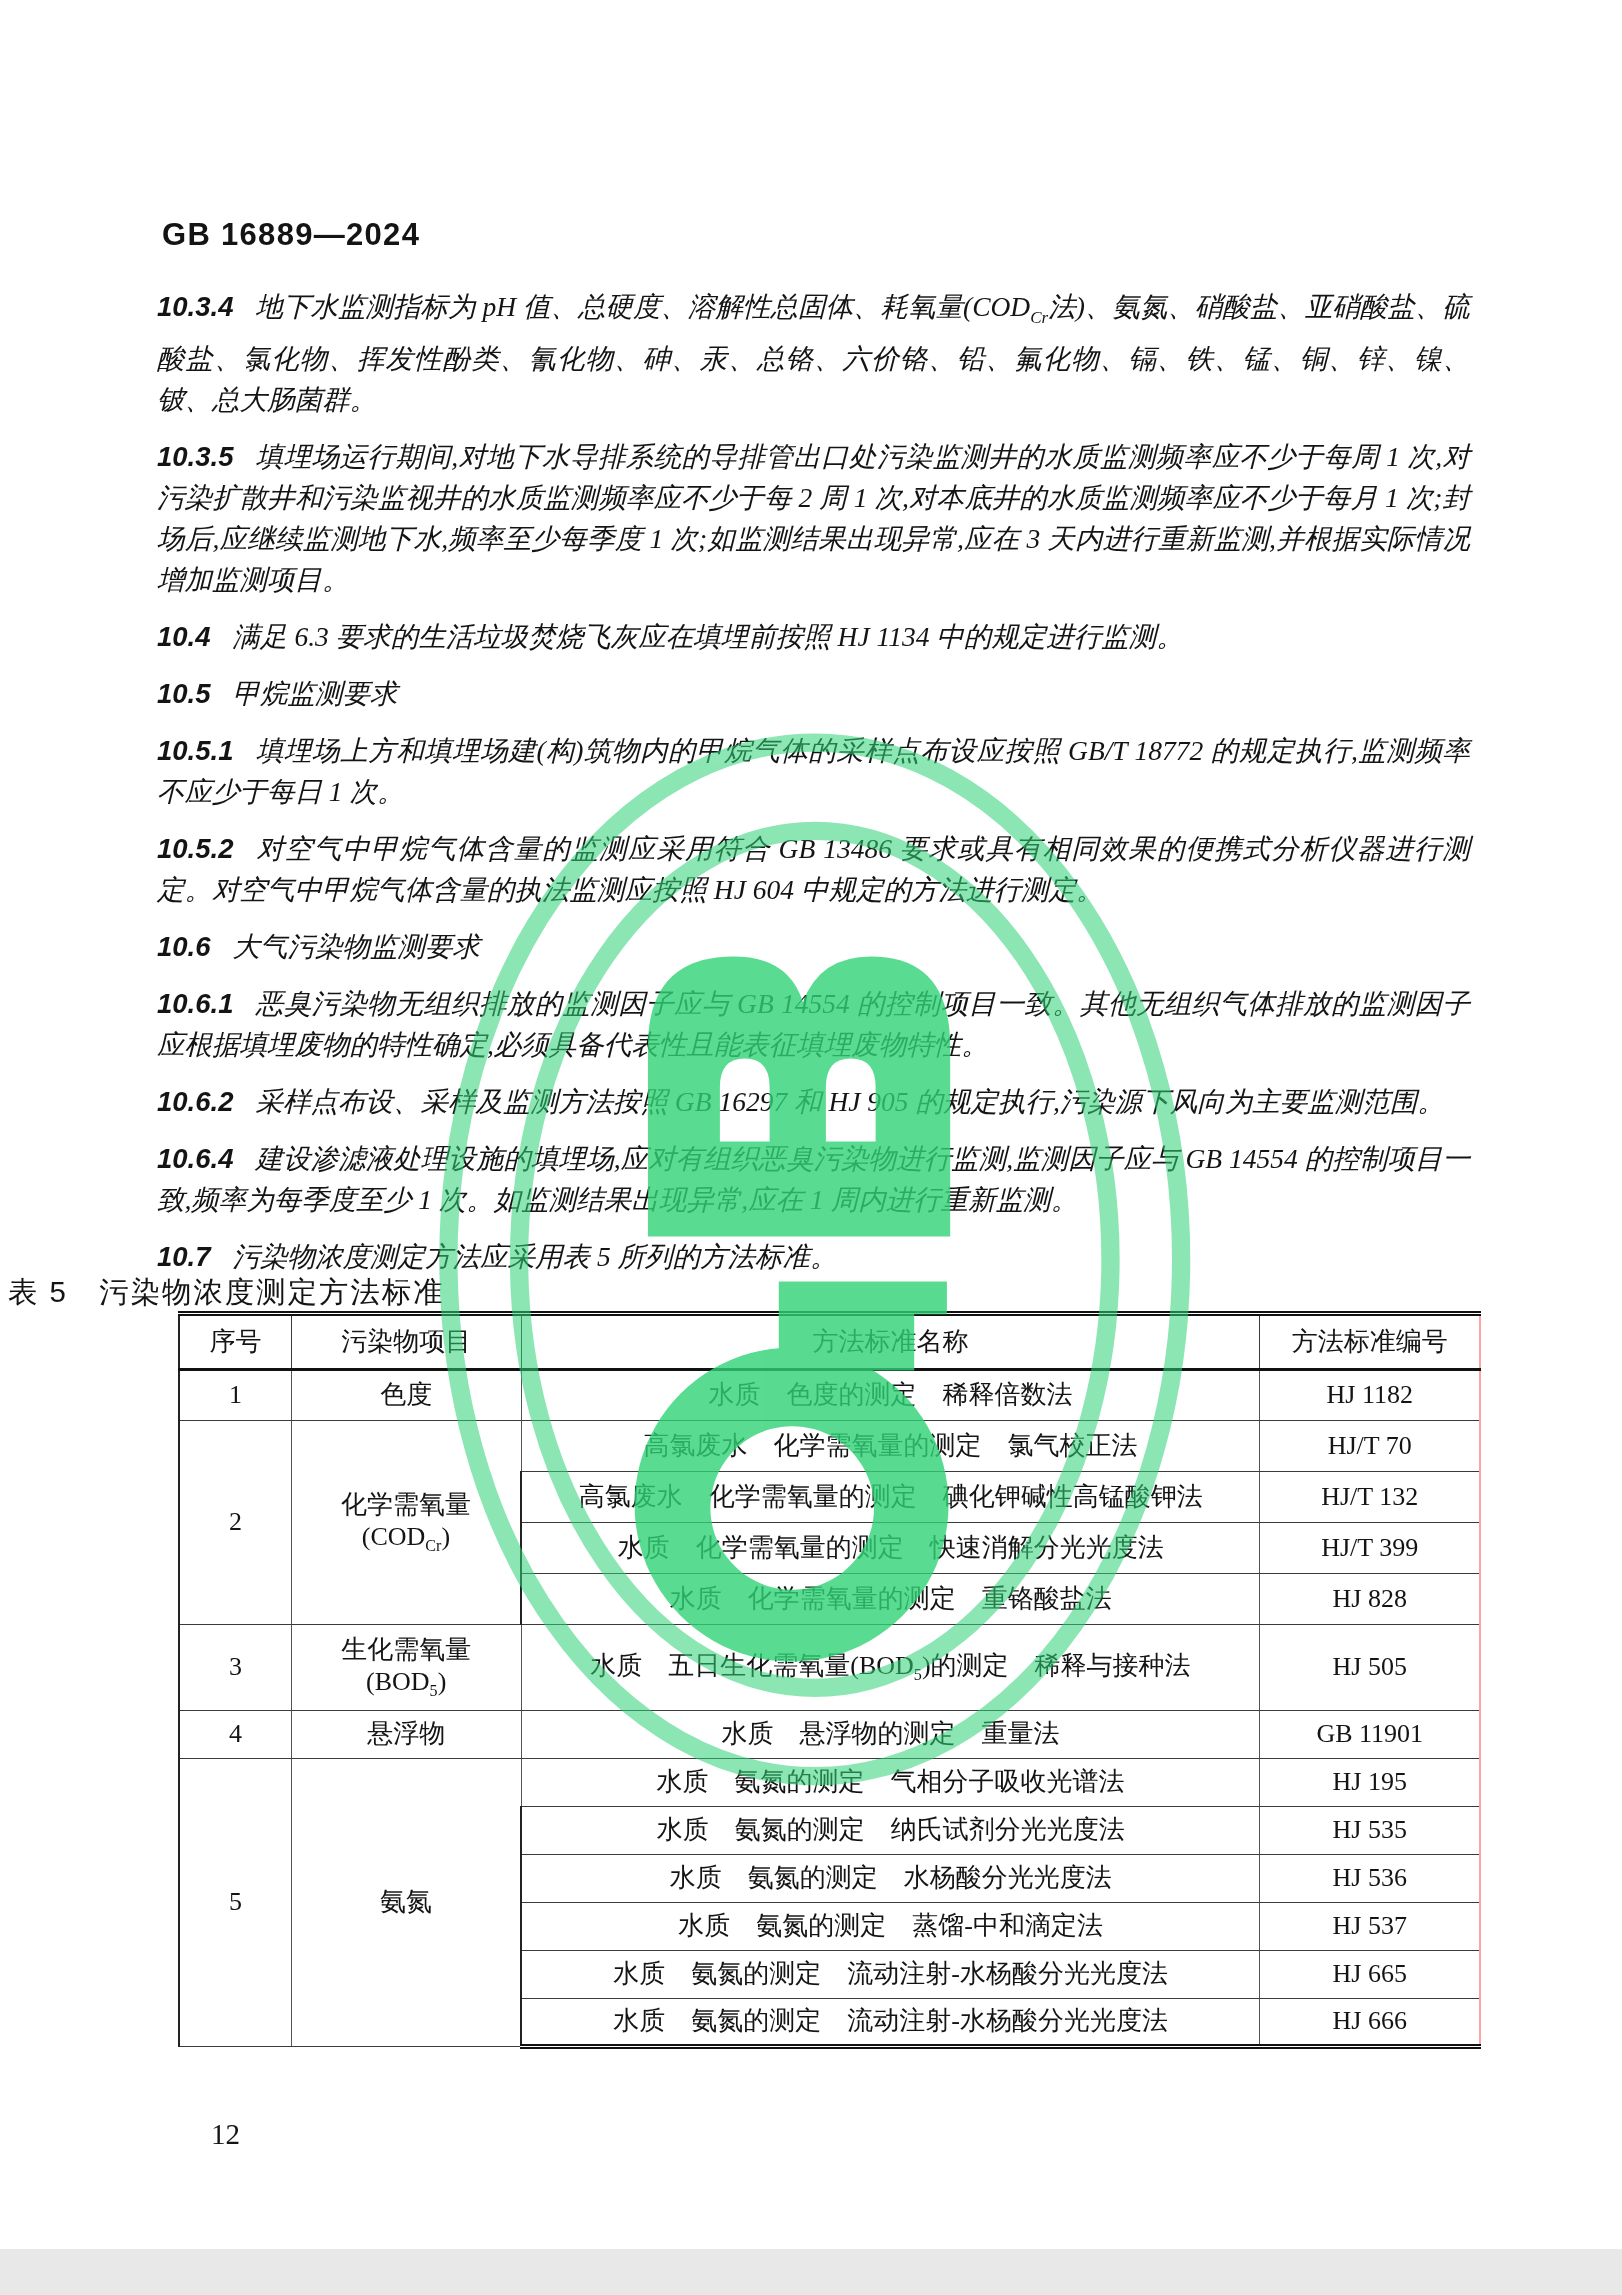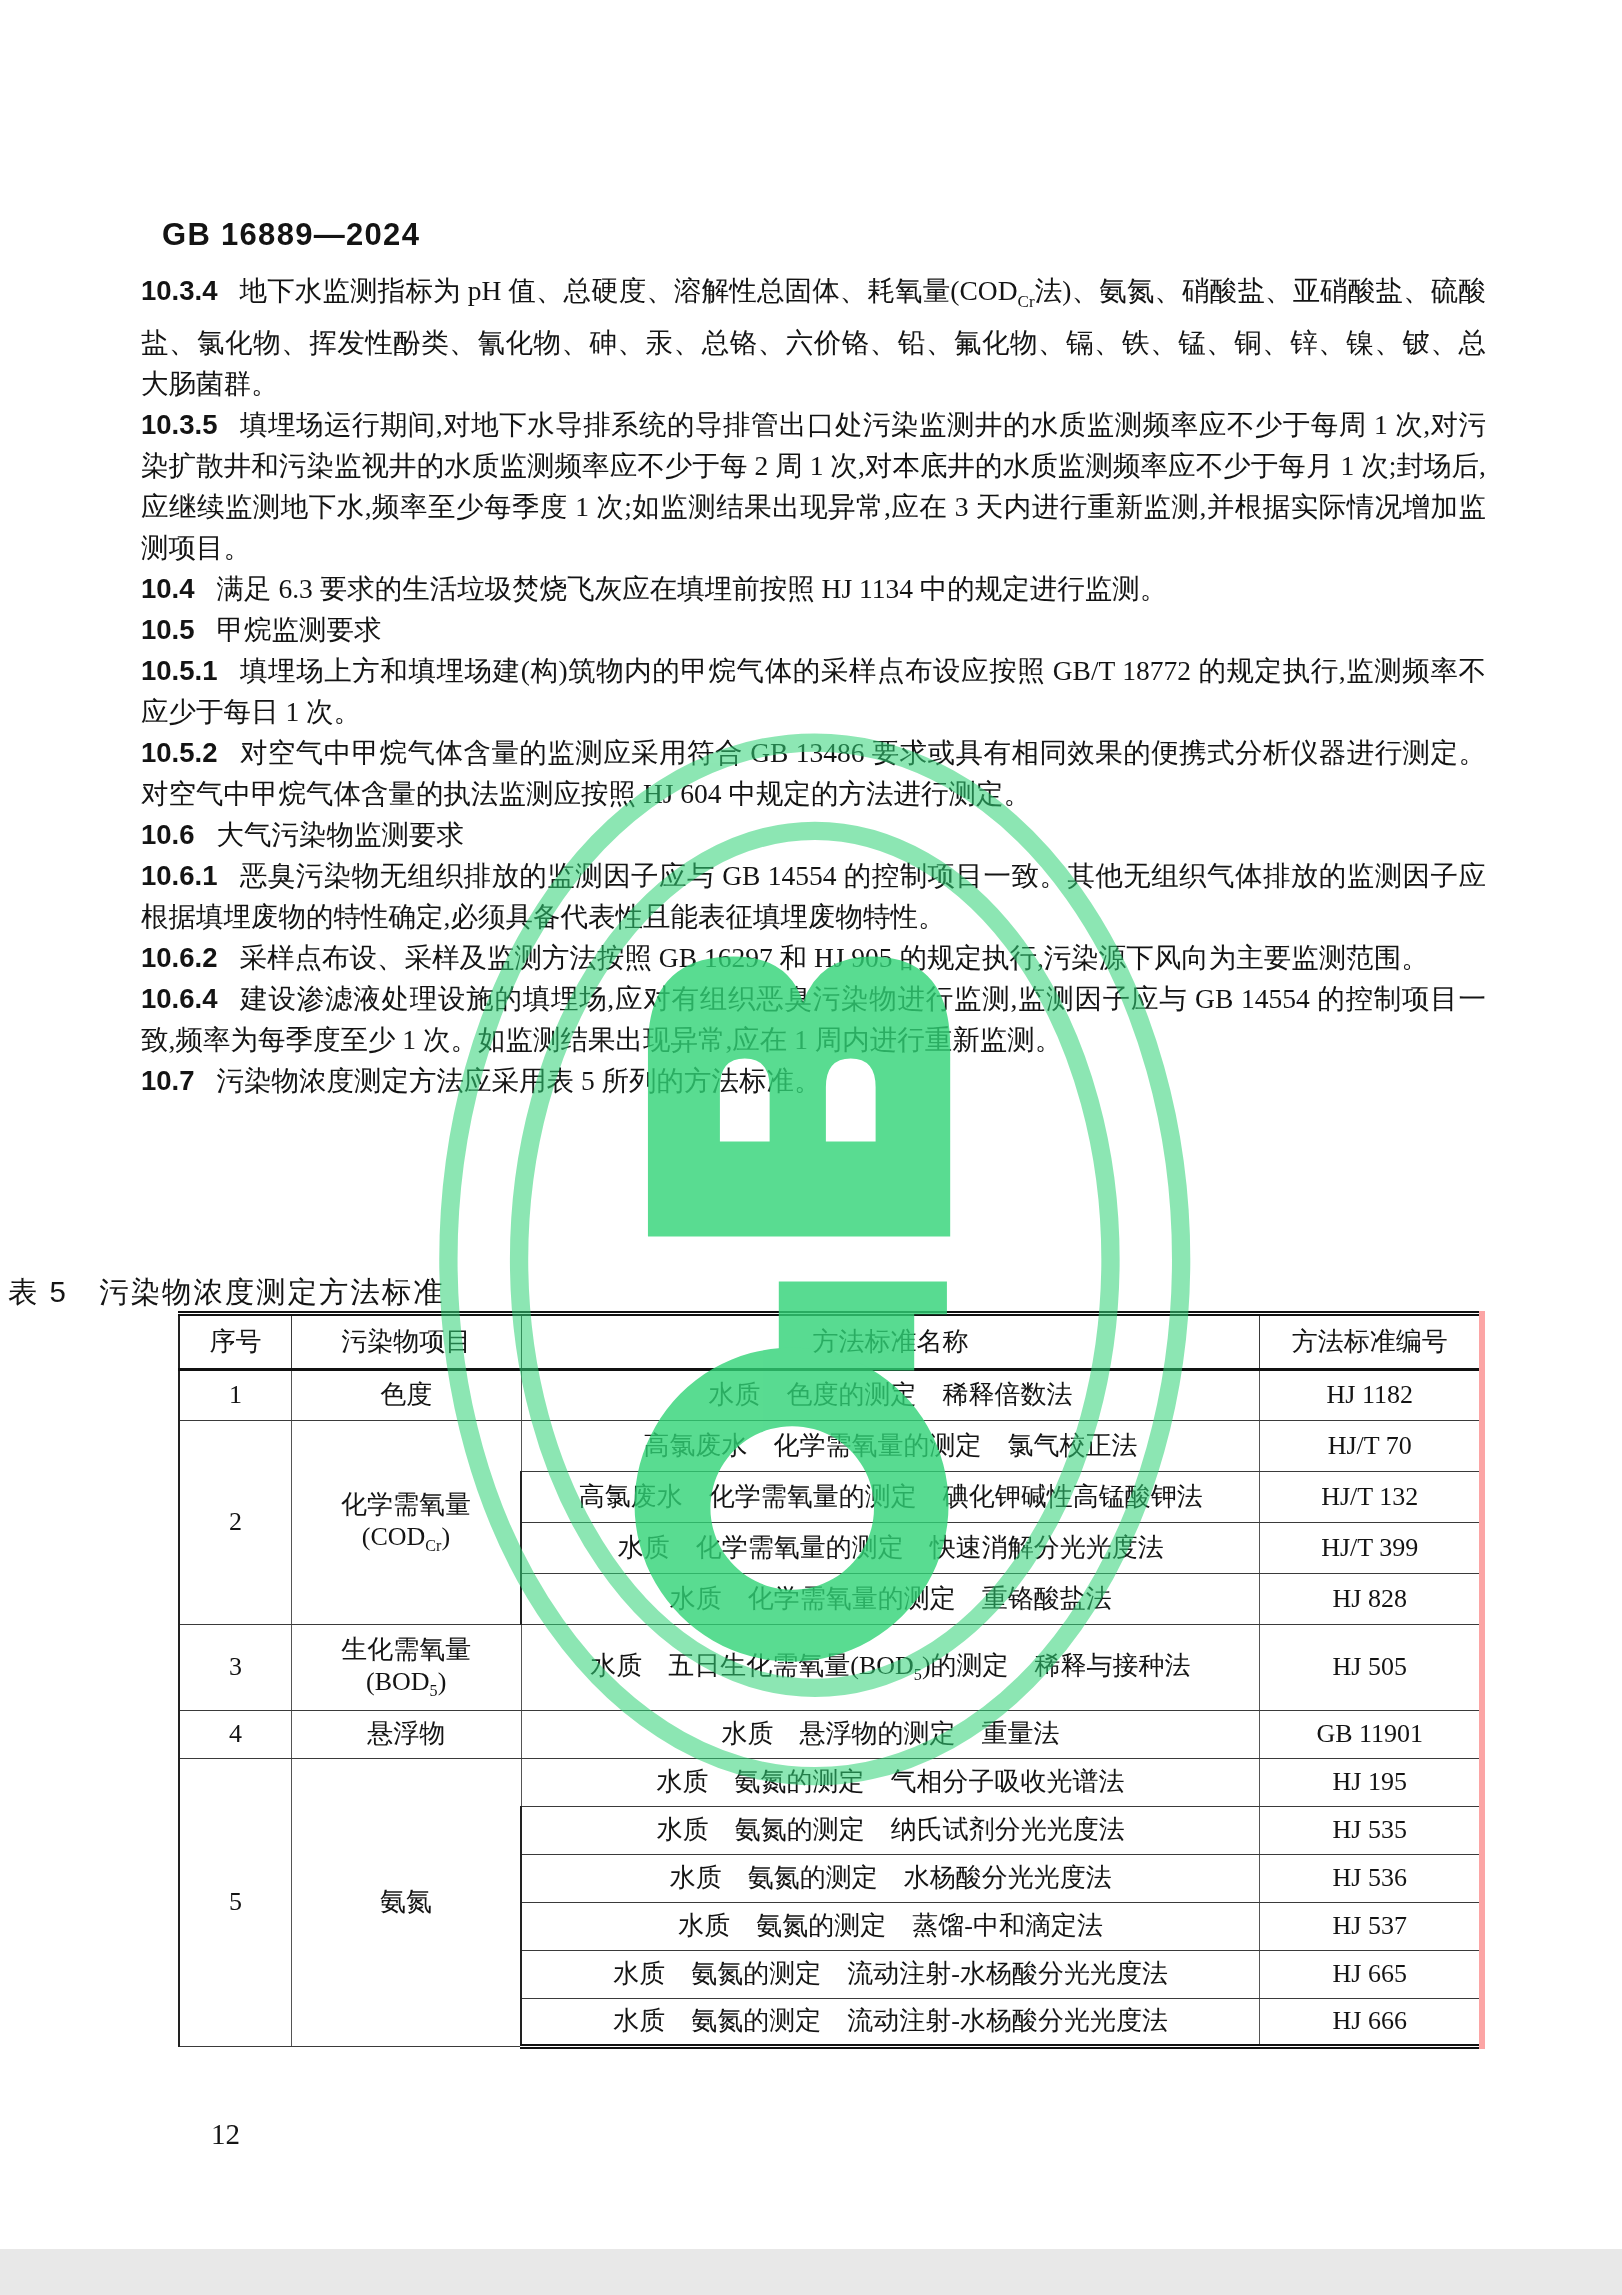--- a/index.html
+++ b/index.html
@@ -14,21 +14,21 @@
   .doc-header{
     position:absolute;left:162px;top:217px;
     font-family:"Liberation Sans","DejaVu Sans",sans-serif;
     font-weight:bold;font-size:31px;letter-spacing:1.3px;
   }
   .body-text{
     position:absolute;left:141px;top:270px;width:1345px;
     font-size:27.5px;line-height:41px;
     text-align:justify;
   }
-  .body-text p{margin:0;}
+  .body-text p{margin:16px;font-style:italic;}
   .secnum{
     font-family:"Liberation Sans","DejaVu Sans",sans-serif;
     font-weight:bold;
     margin-right:22px;
     white-space:nowrap;
   }
   .table-title{
     position:absolute;left:8px;top:1273px;width:1623px;
     font-family:"Liberation Sans","DejaVu Sans",sans-serif;
     font-weight:normal;font-size:29.4px;letter-spacing:2px;
@@ -49,21 +49,21 @@
     line-height:1.25;
   }
   table.std thead th{
     border-top:5.9px double #111;
     border-bottom:3.3px solid #111;
     height:52px;
   }
   table.std tr.last td{border-bottom:5.9px double #111;}
   table.std td{border-left:1.3px solid #555;border-right:1.3px solid #555;}
   table.std th:first-child,table.std td:first-child{border-left:2px solid #222;}
-  table.std th:last-child,table.std td:last-child{border-right:6px solid #fca5a5;}
+  table.std th:last-child,table.std td:last-child{border-right:2px solid #fca5a5;}
   .c1{width:103px;}
   .c2{width:221px;}
   .c3{width:730px;}
   .c4{width:211px;}
   td.method{text-align:left;padding-left:22px;}
   tr.r-std{height:51px;}
   tr.r-tall{height:86px;}
   tr.r-sm{height:48px;}
   .page-num{
     position:absolute;left:211px;top:2118px;

